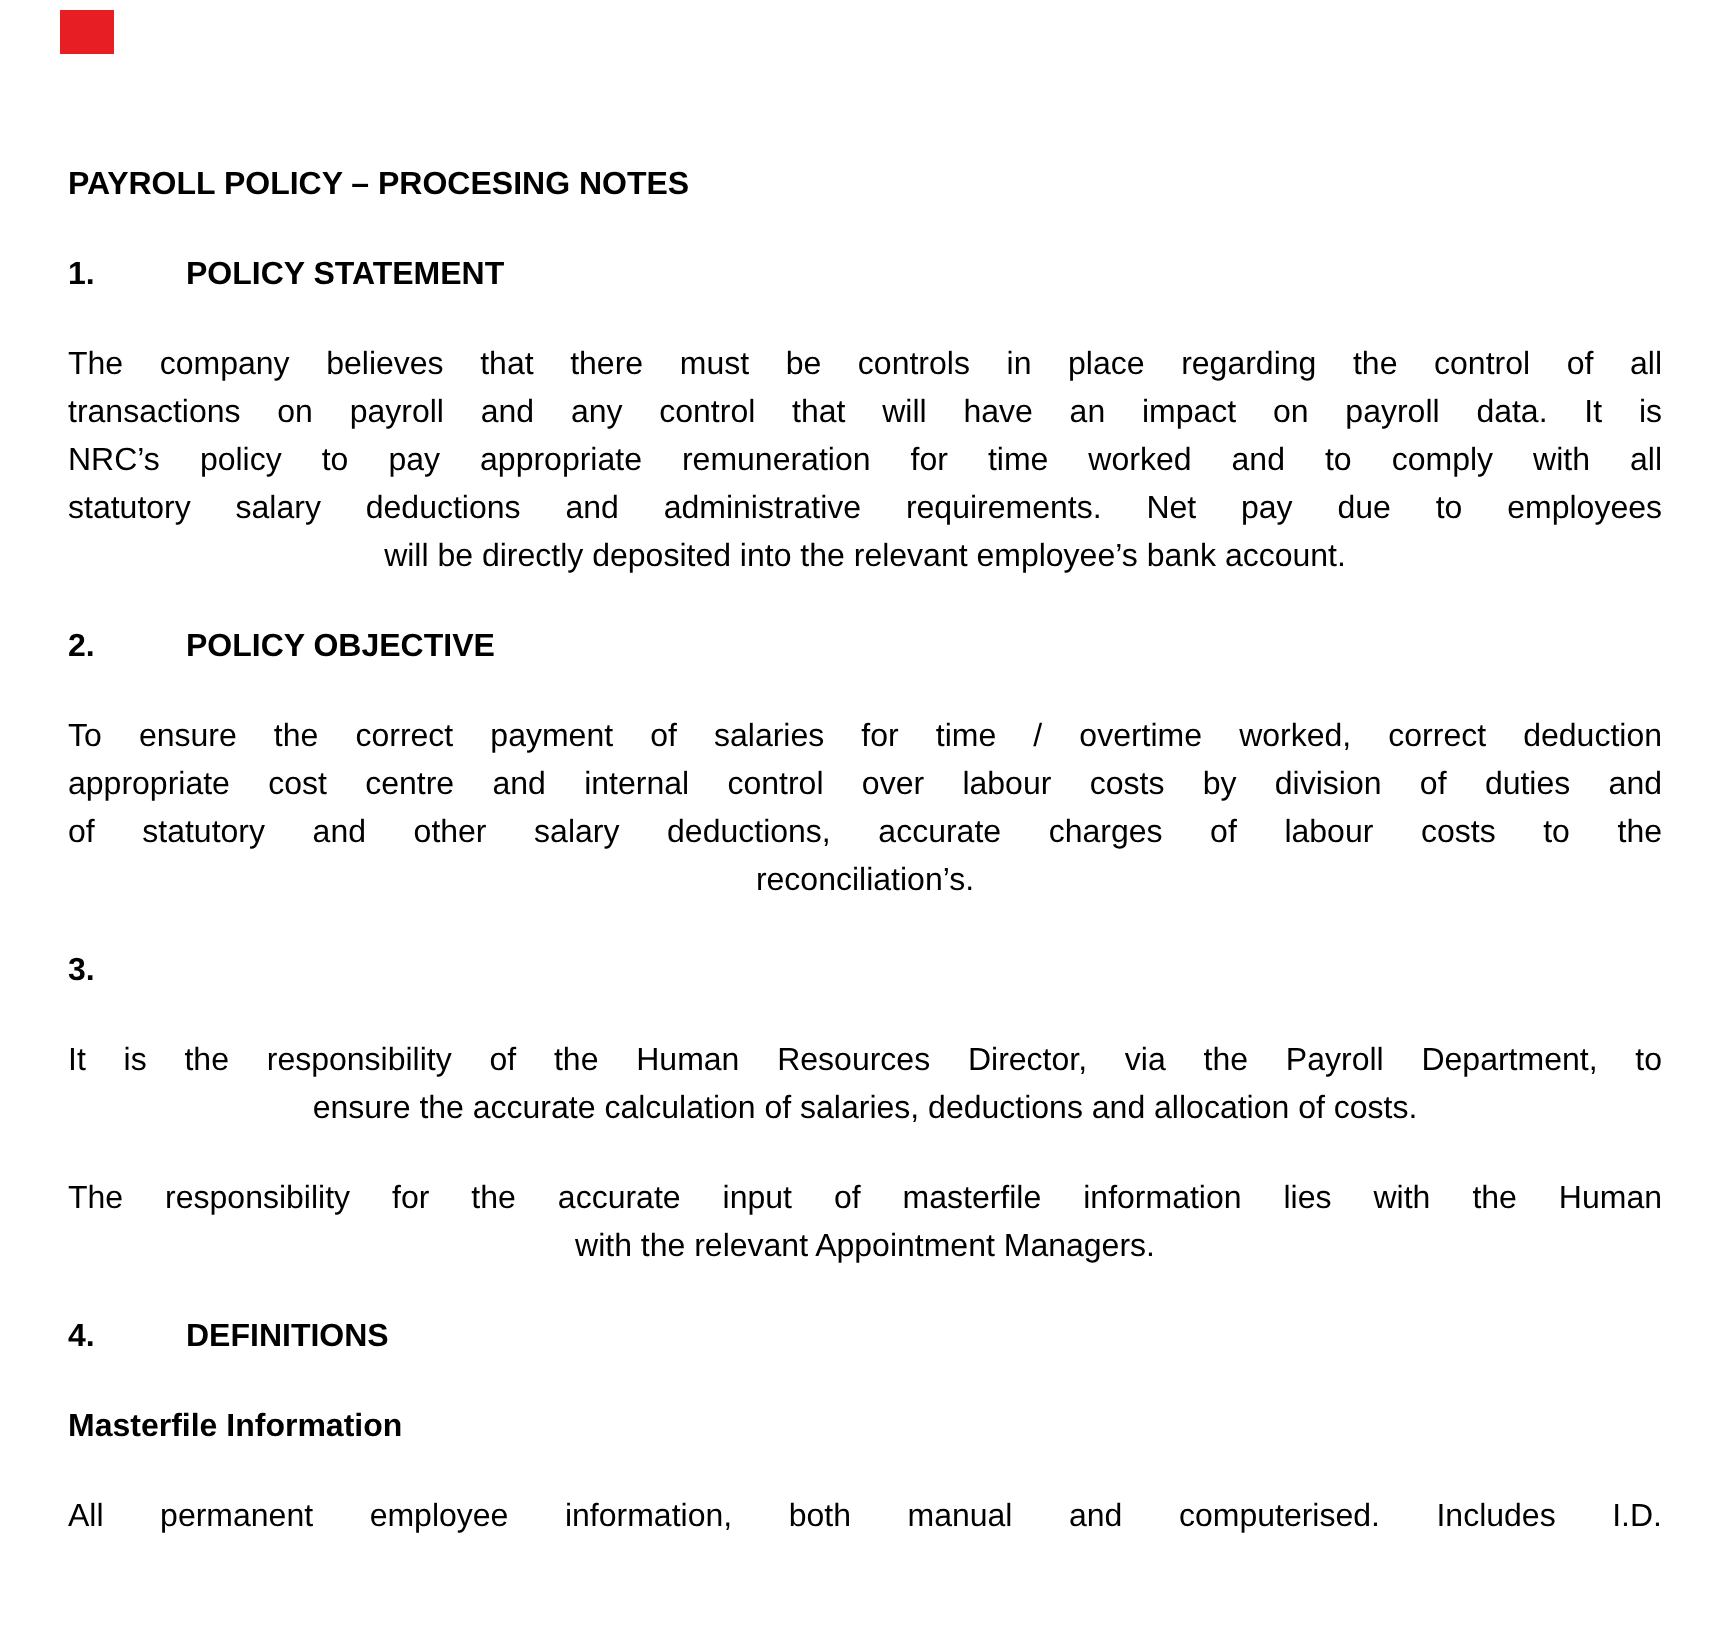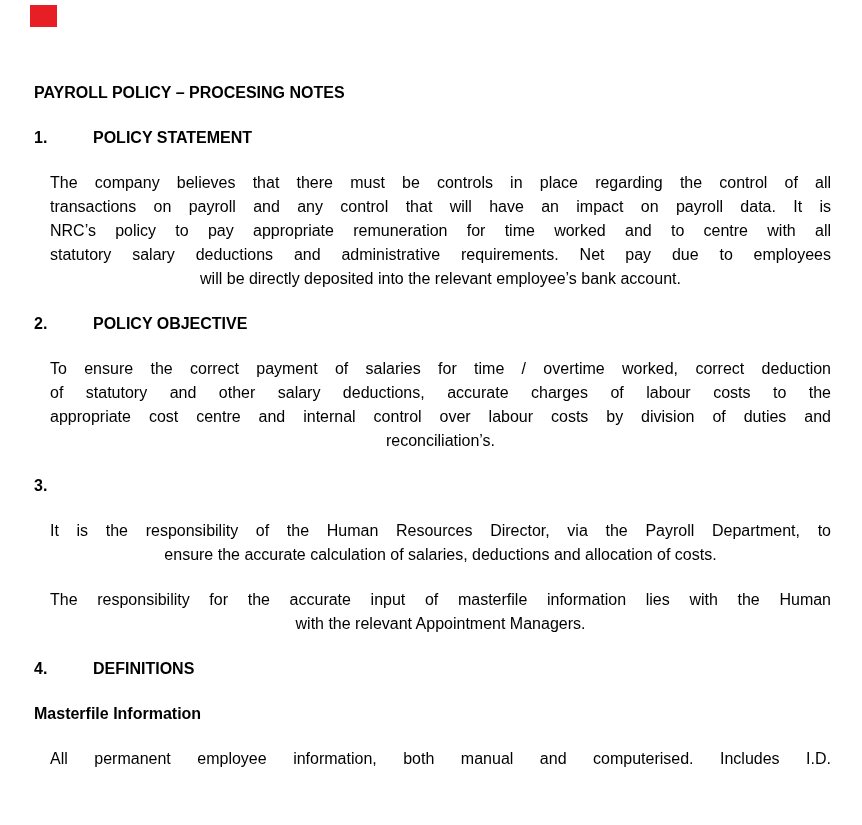--- a/index.html
+++ b/index.html
@@ -45,53 +45,52 @@
   .heading .num {
     flex: 0 0 59px;
     width: 59px;
   }
   .subheading {
     font-weight: bold;
   }
   .para .line {
     text-align: justify;
     text-align-last: justify;
-    margin-left: 16px;
   }
   .para .line.last {
     text-align: center;
     text-align-last: auto;
   }
 </style>
 </head>
 <body>
 
 <div class="page">
   <div class="red-marker" id="red-marker" style="background: rgb(232, 30, 37);"></div>
   <div class="content" id="doc-content">
       <div class="block doc-title">PAYROLL POLICY – PROCESING NOTES</div>
       <div class="block heading">
         <span class="num">1.</span>
         <span class="htext">POLICY STATEMENT</span>
       </div>
       <div class="block para">
         <div class="line">The company believes that there must be controls in place regarding the control of all</div>
         <div class="line">transactions on payroll and any control that will have an impact on payroll data. It is</div>
-        <div class="line">NRC’s policy to pay appropriate remuneration for time worked and to centre with all</div>
+        <div class="line">NRC’s policy to pay appropriate remuneration for time worked and to comply with all</div>
         <div class="line">statutory salary deductions and administrative requirements. Net pay due to employees</div>
         <div class="line last">will be directly deposited into the relevant employee’s bank account.</div>
       </div>
       <div class="block heading">
         <span class="num">2.</span>
         <span class="htext">POLICY OBJECTIVE</span>
       </div>
       <div class="block para">
         <div class="line">To ensure the correct payment of salaries for time / overtime worked, correct deduction</div>
+        <div class="line">appropriate cost centre and internal control over labour costs by division of duties and</div>
         <div class="line">of statutory and other salary deductions, accurate charges of labour costs to the</div>
-        <div class="line">appropriate cost centre and internal control over labour costs by division of duties and</div>
         <div class="line last">reconciliation’s.</div>
       </div>
       <div class="block heading">
         <span class="num">3.</span>
       </div>
       <div class="block para">
         <div class="line">It is the responsibility of the Human Resources Director, via the Payroll Department, to</div>
         <div class="line last">ensure the accurate calculation of salaries, deductions and allocation of costs.</div>
       </div>
       <div class="block para">

